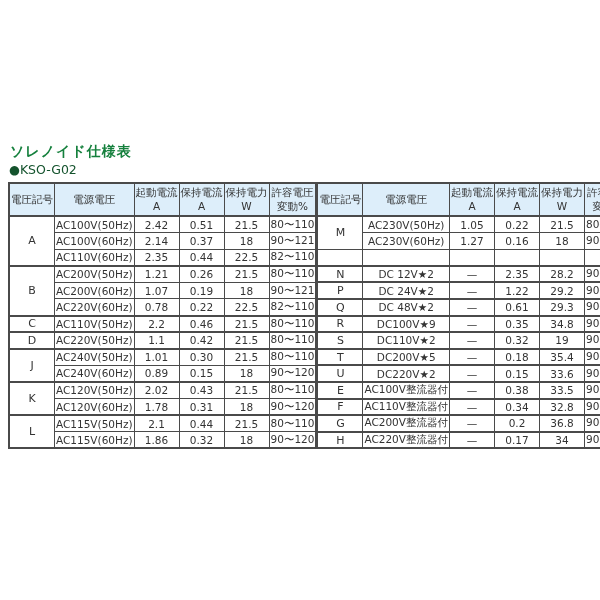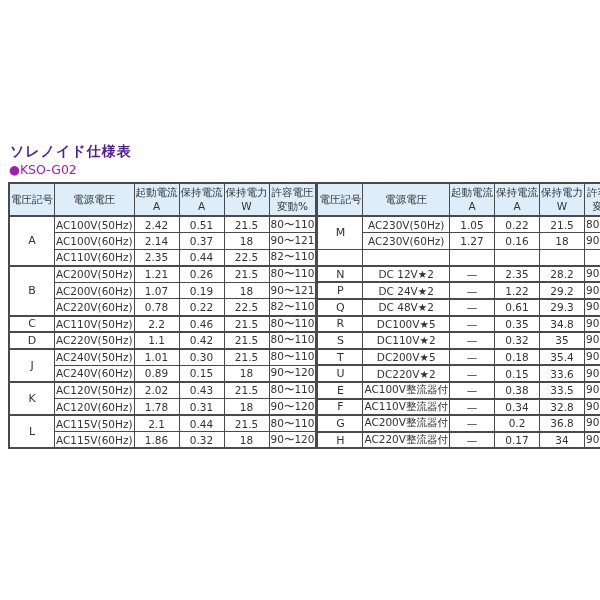--- a/index.html
+++ b/index.html
@@ -13,28 +13,28 @@
     overflow: hidden;
   }
   .title {
     position: absolute;
     left: 10px;
     top: 143px;
     margin: 0;
     font-size: 14px;
     font-weight: bold;
     letter-spacing: 1px;
-    color: #4c1d95;
+    color: #15803d;
   }
   .model {
     position: absolute;
     left: 9px;
     top: 162px;
     font-size: 12.5px;
-    color: #a21caf;
+    color: #14532d;
   }
   .tables {
     position: absolute;
     left: 8px;
     top: 182px;
     display: flex;
     align-items: flex-start;
   }
   table.spec {
     border-collapse: collapse;
@@ -292,32 +292,32 @@
           <tr class="grp">
             <td class="sym" rowspan="1">Q</td>
             <td>DC 48V★2</td>
             <td>—</td>
             <td>0.61</td>
             <td>29.3</td>
             <td>90〜110</td>
           </tr>
           <tr class="grp">
             <td class="sym" rowspan="1">R</td>
-            <td>DC100V★5</td>
+            <td>DC100V★9</td>
             <td>—</td>
             <td>0.35</td>
             <td>34.8</td>
             <td>90〜110</td>
           </tr>
           <tr class="grp">
             <td class="sym" rowspan="1">S</td>
             <td>DC110V★2</td>
             <td>—</td>
             <td>0.32</td>
-            <td>35</td>
+            <td>19</td>
             <td>90〜110</td>
           </tr>
           <tr class="grp">
             <td class="sym" rowspan="1">T</td>
             <td>DC200V★5</td>
             <td>—</td>
             <td>0.18</td>
             <td>35.4</td>
             <td>90〜110</td>
           </tr>

